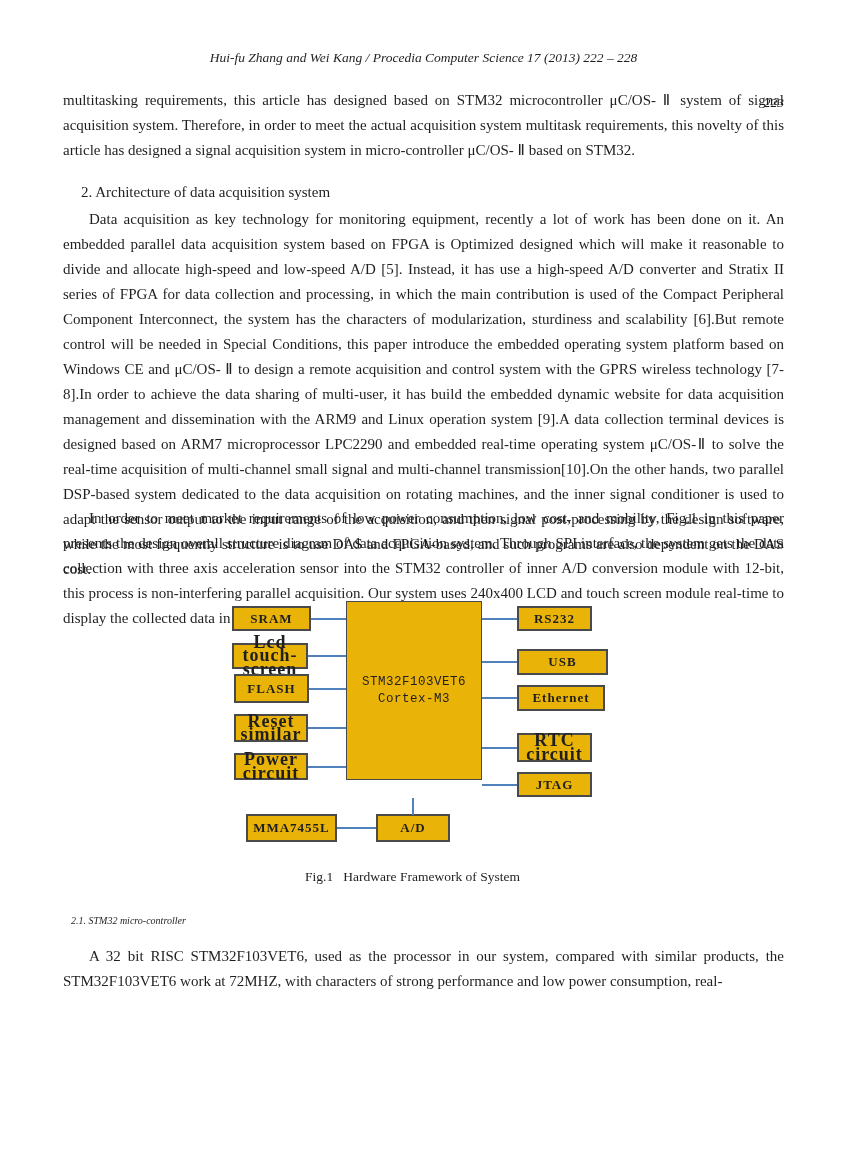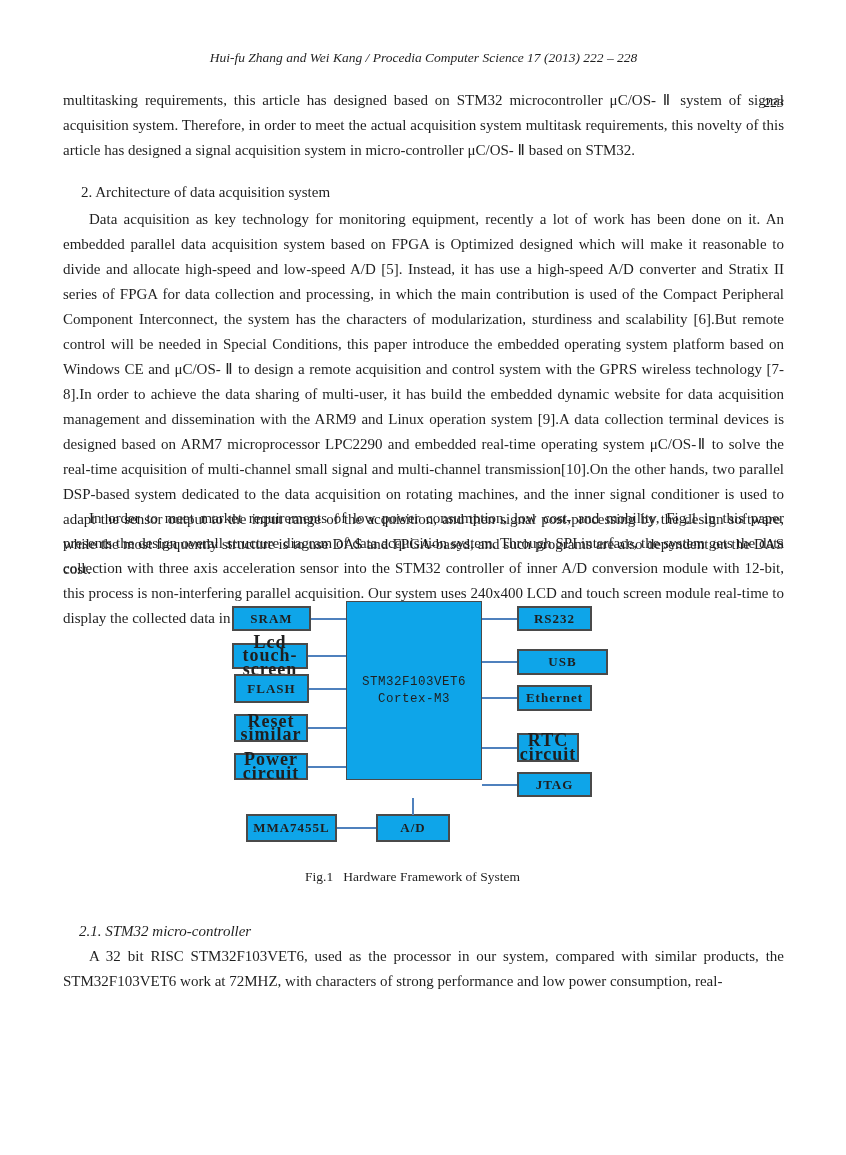--- a/index.html
+++ b/index.html
@@ -24,36 +24,36 @@
     text-align:justify;
     margin:0;
   }
   .indent{text-indent:26px;}
   .section-heading{
     position:absolute;left:69px;width:721px;
     font-size:15px;font-weight:normal;margin:12px;
   }
   .subsection-heading{
     position:absolute;left:63px;width:721px;
-    font-size:15px;font-style:italic;font-weight:normal;margin:16px;
+    font-size:10px;font-style:italic;font-weight:normal;margin:8px;
   }
   
   .figure{
     position:absolute;left:230px;top:600px;width:365px;height:246px;
   }
   .dbox{
     position:absolute;
     box-sizing:border-box;
     border:2px solid var(--box_border,#4a4a4a);
     display:flex;align-items:center;justify-content:center;
     text-align:center;
     font-size:13px;font-weight:600;letter-spacing:1px;
     line-height:13.5px;
     white-space:pre-line;
-    background:#0ea5e9;
+    background:#eab308;
   }
   .dbox.twoline{font-size:18px;}
   .dbox.central{
     border-width:1px;
     font-family:"Liberation Mono", monospace;
     font-weight:normal;
     font-size:12.5px;line-height:17px;letter-spacing:0.5px;
   }
   .conn{
     position:absolute;
@@ -93,22 +93,22 @@
     <div class="dbox twoline" style="left:2px;top:43px;width:76px;height:26px">Lcd touch-
 screen</div>
     <div class="dbox" style="left:4px;top:74px;width:75px;height:29px">FLASH</div>
     <div class="dbox twoline" style="left:4px;top:114px;width:74px;height:28px">Reset
 similar</div>
     <div class="dbox twoline" style="left:4px;top:153px;width:74px;height:27px">Power
 circuit</div>
 
     <div class="dbox" style="left:287px;top:6px;width:75px;height:25px">RS232</div>
     <div class="dbox" style="left:287px;top:49px;width:91px;height:26px">USB</div>
-    <div class="dbox" style="left:287px;top:85px;width:75px;height:26px">Ethernet</div>
-    <div class="dbox twoline" style="left:287px;top:133px;width:62px;height:29px">RTC
+    <div class="dbox" style="left:287px;top:85px;width:88px;height:26px">Ethernet</div>
+    <div class="dbox twoline" style="left:287px;top:133px;width:75px;height:29px">RTC
 circuit</div>
     <div class="dbox" style="left:287px;top:172px;width:75px;height:25px">JTAG</div>
 
     <div class="dbox" style="left:16px;top:214px;width:91px;height:28px">MMA7455L</div>
     <div class="dbox" style="left:146px;top:214px;width:74px;height:28px">A/D</div>
 
     <div class="conn" style="left:81px;top:18px;width:35px"></div>
     <div class="conn" style="left:78px;top:55px;width:38px"></div>
     <div class="conn" style="left:79px;top:88px;width:37px"></div>
     <div class="conn" style="left:78px;top:127px;width:38px"></div>

